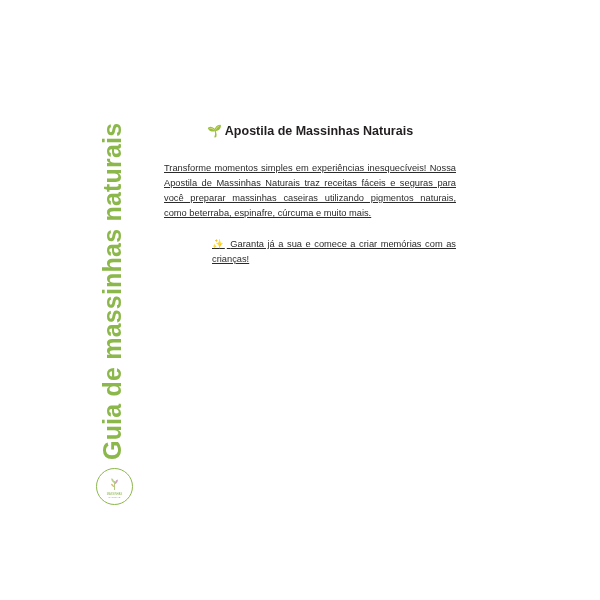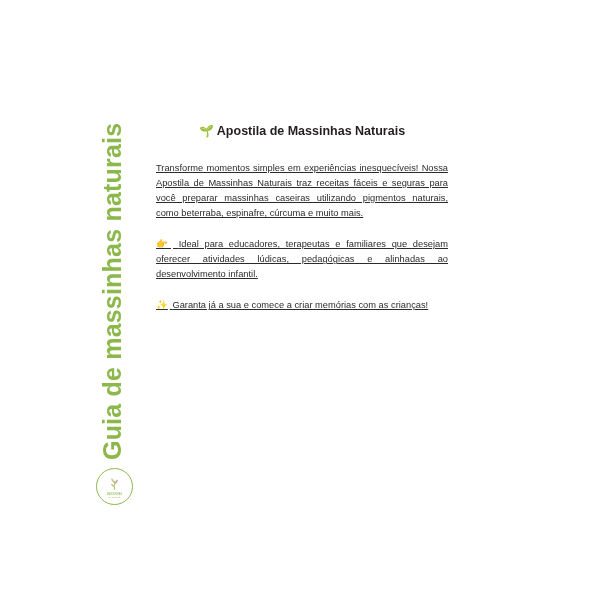--- a/index.html
+++ b/index.html
@@ -59,21 +59,21 @@
     display: flex;
     align-items: center;
     justify-content: center;
     overflow: hidden;
   }
   .logo-stamp svg { display: block; }
 
   
   .content {
     position: absolute;
-    left: 156px;
+    left: 164px;
     top: 124px;
     width: 292px;
   }
   .doc-title {
     font-size: 12.5px;
     font-weight: bold;
     color: #231f20;
     text-align: center;
     margin: 0 0 22px 0;
     line-height: 1.2;
@@ -84,21 +84,21 @@
     margin-right: 3px;
   }
   p.body {
     font-size: 9.3px;
     line-height: 1.62;
     color: #2b2b2b;
     text-align: justify;
     margin: 0 0 15px 0;
     text-decoration: underline;
   }
-  p.body:last-child { margin-bottom: 0; }
+  p.body:last-child { margin-bottom: 0; margin-left: 48px; }
   .emoji {
     font-size: 9.5px;
     margin-right: 2px;
   }
   .emoji.point { color: #e8a33d; }
   .emoji.spark { color: #f0c05a; }
 </style>
 </head>
 <body>
 
@@ -124,18 +124,17 @@
   <div class="content">
 
     <h1 class="doc-title">
       <span class="leaf">🌱</span><span>Apostila de Massinhas Naturais</span>
     </h1>
 
     <p class="body"><span>Transforme momentos simples em experiências inesquecíveis!
 Nossa Apostila de Massinhas Naturais traz receitas fáceis e seguras para você preparar massinhas caseiras utilizando pigmentos naturais, como beterraba, espinafre, cúrcuma e muito mais.</span></p>
 
 
-    <p class="body"><span class="emoji point">👉</span> <span>Ideal para educadores, terapeutas e familiares que desejam oferecer atividades lúdicas, pedagógicas e alinhadas ao desenvolvimento infantil.</span></p>
 
     <p class="body"><span class="emoji spark">✨</span> <span>Garanta já a sua e comece a criar memórias com as crianças!</span></p>
 
   </div>
 </div>
 
 </body></html>

